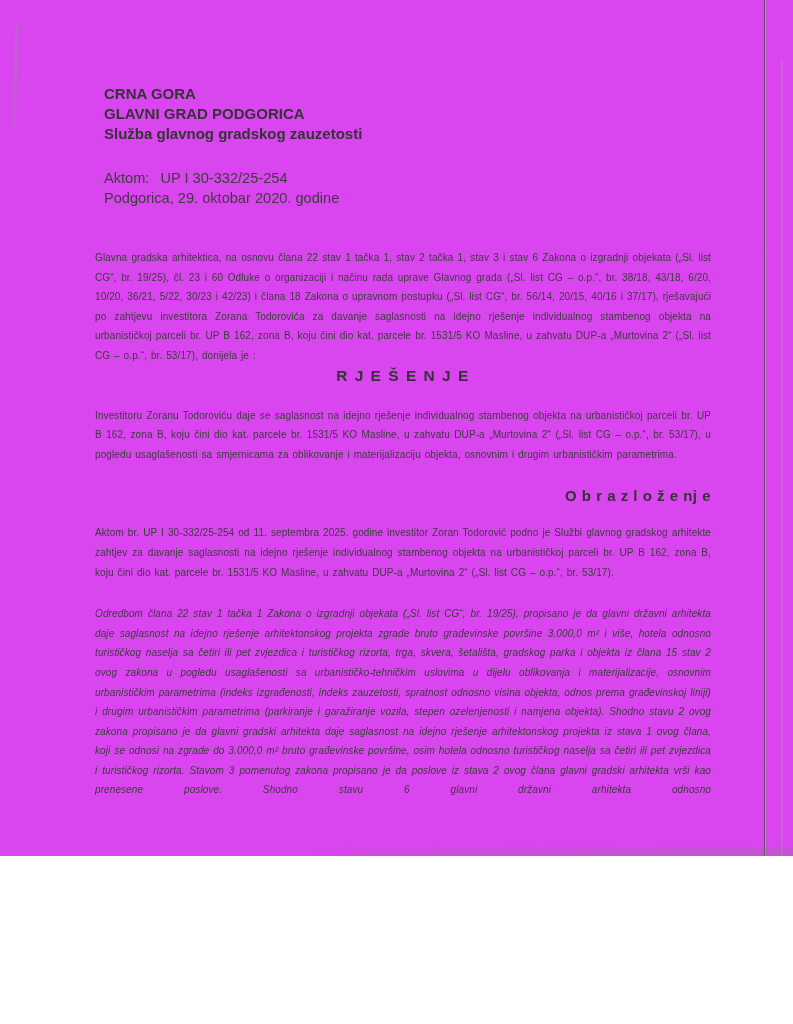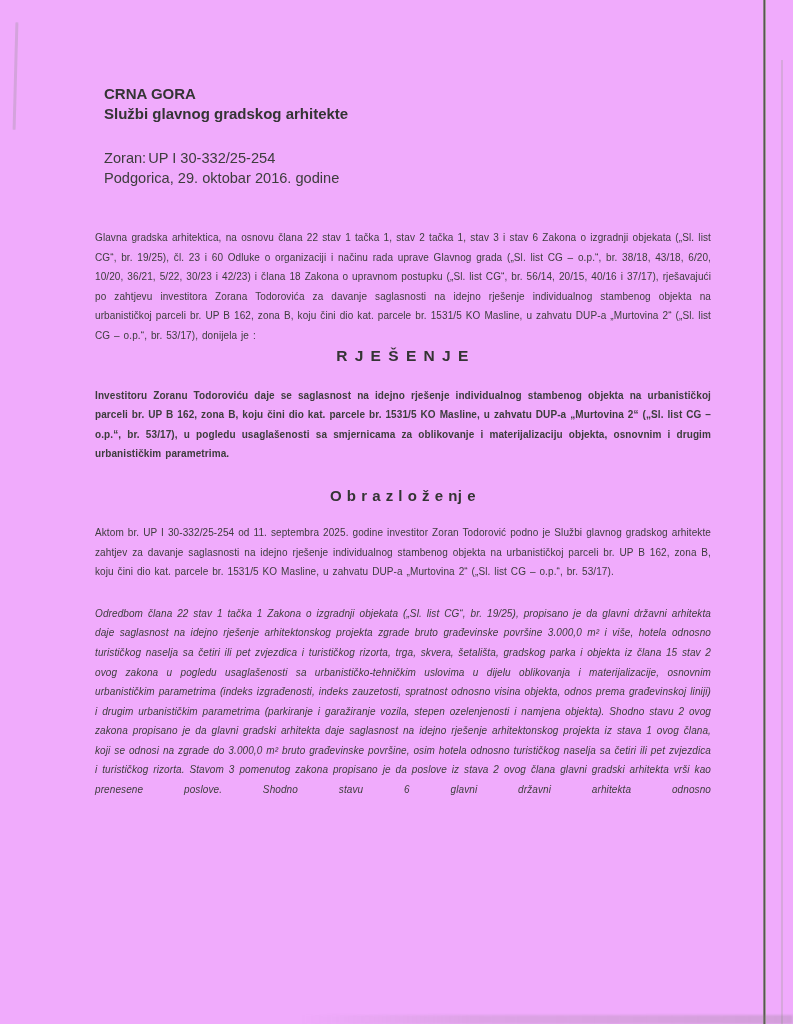--- a/index.html
+++ b/index.html
@@ -3,22 +3,22 @@
 <meta charset="utf-8">
 <style>
   html, body {
     margin: 0;
     padding: 0;
     background: #ffffff;
   }
   .page {
     position: relative;
     width: 793px;
-    height: 1024px;
-    background: #f0abfc;
+    height: 856px;
+    background: #d946ef;
     overflow: hidden;
     font-family: "Liberation Sans", "DejaVu Sans", sans-serif;
     color: #3d3d3d;
     -webkit-font-smoothing: antialiased;
   }
   .content {
     position: absolute;
     left: 95px;
     top: 84px;
     width: 616px;
@@ -29,48 +29,49 @@
     font-size: 15px;
     line-height: 20px;
     color: #343434;
   }
   .ref {
     margin-left: 9px;
     margin-top: 24px;
     font-size: 14.6px;
     line-height: 20px;
   }
-  .ref-val { margin-left: 2px; }
+  .ref-val { margin-left: 11px; }
   p.para {
     margin: 0;
     font-size: 10px;
     line-height: 19.6px;
     text-align: justify;
     word-spacing: 1px;
     letter-spacing: 0.1px;
   }
   .intro   { margin-top: 40px !important; }
-  .body2   { margin-top: 20px !important; font-weight: bold; }
+  .body2   { margin-top: 20px !important; }
   .expl1   { margin-top: 17px !important; }
   .expl2   { margin-top: 22px !important; text-align-last: justify; font-style: italic; }
   .title {
     text-align: center;
     font-weight: bold;
     color: #343434;
   }
   .decision-title {
     font-size: 15.5px;
     line-height: 20px;
     letter-spacing: 1.5px;
   }
   .explanation-title {
     margin-top: 22px;
     font-size: 15px;
     line-height: 20px;
     letter-spacing: 0.5px;
+    text-align: right;
   }
   
   .edge-line {
     position: absolute;
     left: 763px; top: 0;
     width: 3px; height: 1024px;
     background: linear-gradient(to right, #b8b1b1, #4f4a4a 40%, #6b6565 70%, #e8e4e4);
   }
   .edge-line-faint {
     position: absolute;
@@ -105,28 +106,29 @@
 
   <div class="corner-streak"></div>
   <div class="edge-line"></div>
   <div class="edge-line-faint"></div>
   <div class="bottom-shadow"></div>
 
   <div class="content">
 
     <div class="letterhead">
       <div>CRNA GORA</div>
-      <div>Službi glavnog gradskog arhitekte</div>
+      <div>GLAVNI GRAD PODGORICA</div>
+      <div>Služba glavnog gradskog zauzetosti</div>
     </div>
 
     <div class="ref">
       <div>
-        <span>Zoran:</span><span class="ref-val">UP I 30-332/25-254</span>
+        <span>Aktom:</span><span class="ref-val">UP I 30-332/25-254</span>
       </div>
-      <div>Podgorica, 29. oktobar 2016. godine</div>
+      <div>Podgorica, 29. oktobar 2020. godine</div>
     </div>
 
     <p class="para intro">Glavna gradska arhitektica, na osnovu člana 22 stav 1 tačka 1, stav 2 tačka 1, stav 3 i stav 6 Zakona o izgradnji objekata („Sl. list CG“, br. 19/25), čl. 23 i 60 Odluke o organizaciji i načinu rada uprave Glavnog grada („Sl. list CG – o.p.“, br. 38/18, 43/18, 6/20, 10/20, 36/21, 5/22, 30/23 i 42/23) i člana 18 Zakona o upravnom postupku („Sl. list CG“, br. 56/14, 20/15, 40/16 i 37/17), rješavajući po zahtjevu investitora Zorana Todorovića za davanje saglasnosti na idejno rješenje individualnog stambenog objekta na urbanističkoj parceli br. UP B 162, zona B, koju čini dio kat. parcele br. 1531/5 KO Masline, u zahvatu DUP-a „Murtovina 2“ („Sl. list CG – o.p.“, br. 53/17), donijela je :</p>
 
     <div class="title decision-title">R J E Š E N J E</div>
 
     <p class="para body2">Investitoru Zoranu Todoroviću daje se saglasnost na idejno rješenje individualnog stambenog objekta na urbanističkoj parceli br. UP B 162, zona B, koju čini dio kat. parcele br. 1531/5 KO Masline, u zahvatu DUP-a „Murtovina 2“ („Sl. list CG – o.p.“, br. 53/17), u pogledu usaglašenosti sa smjernicama za oblikovanje i materijalizaciju objekta, osnovnim i drugim urbanističkim parametrima.</p>
 
     <div class="title explanation-title">O b r a z l o ž e nj e</div>
 

